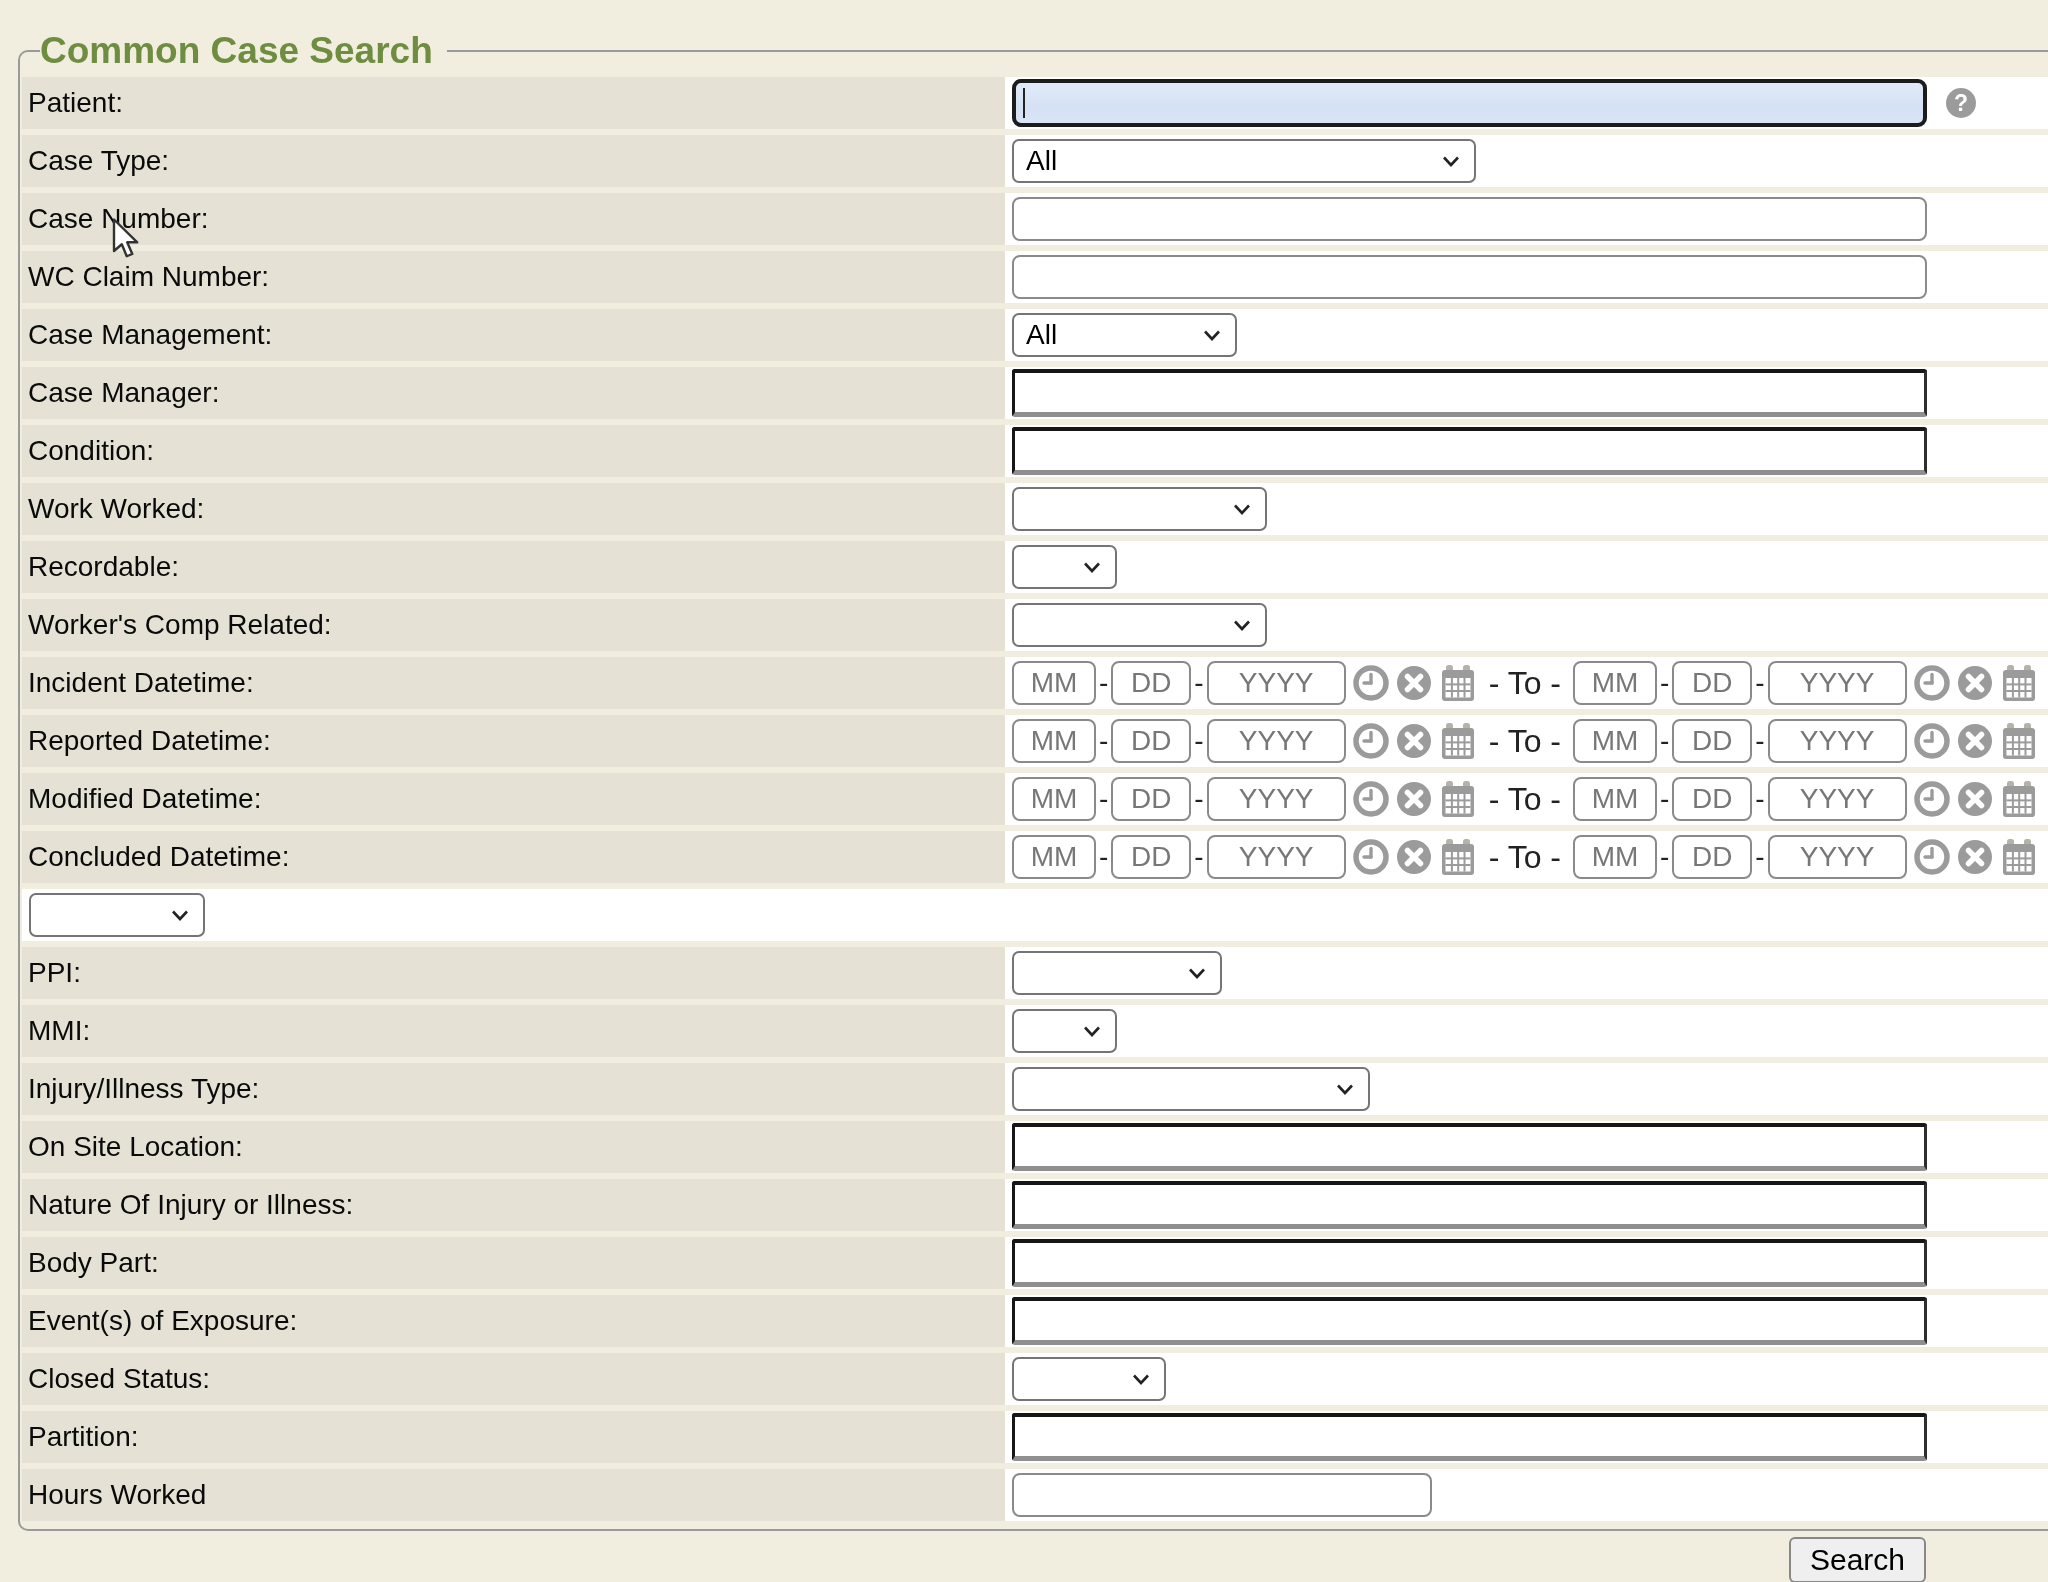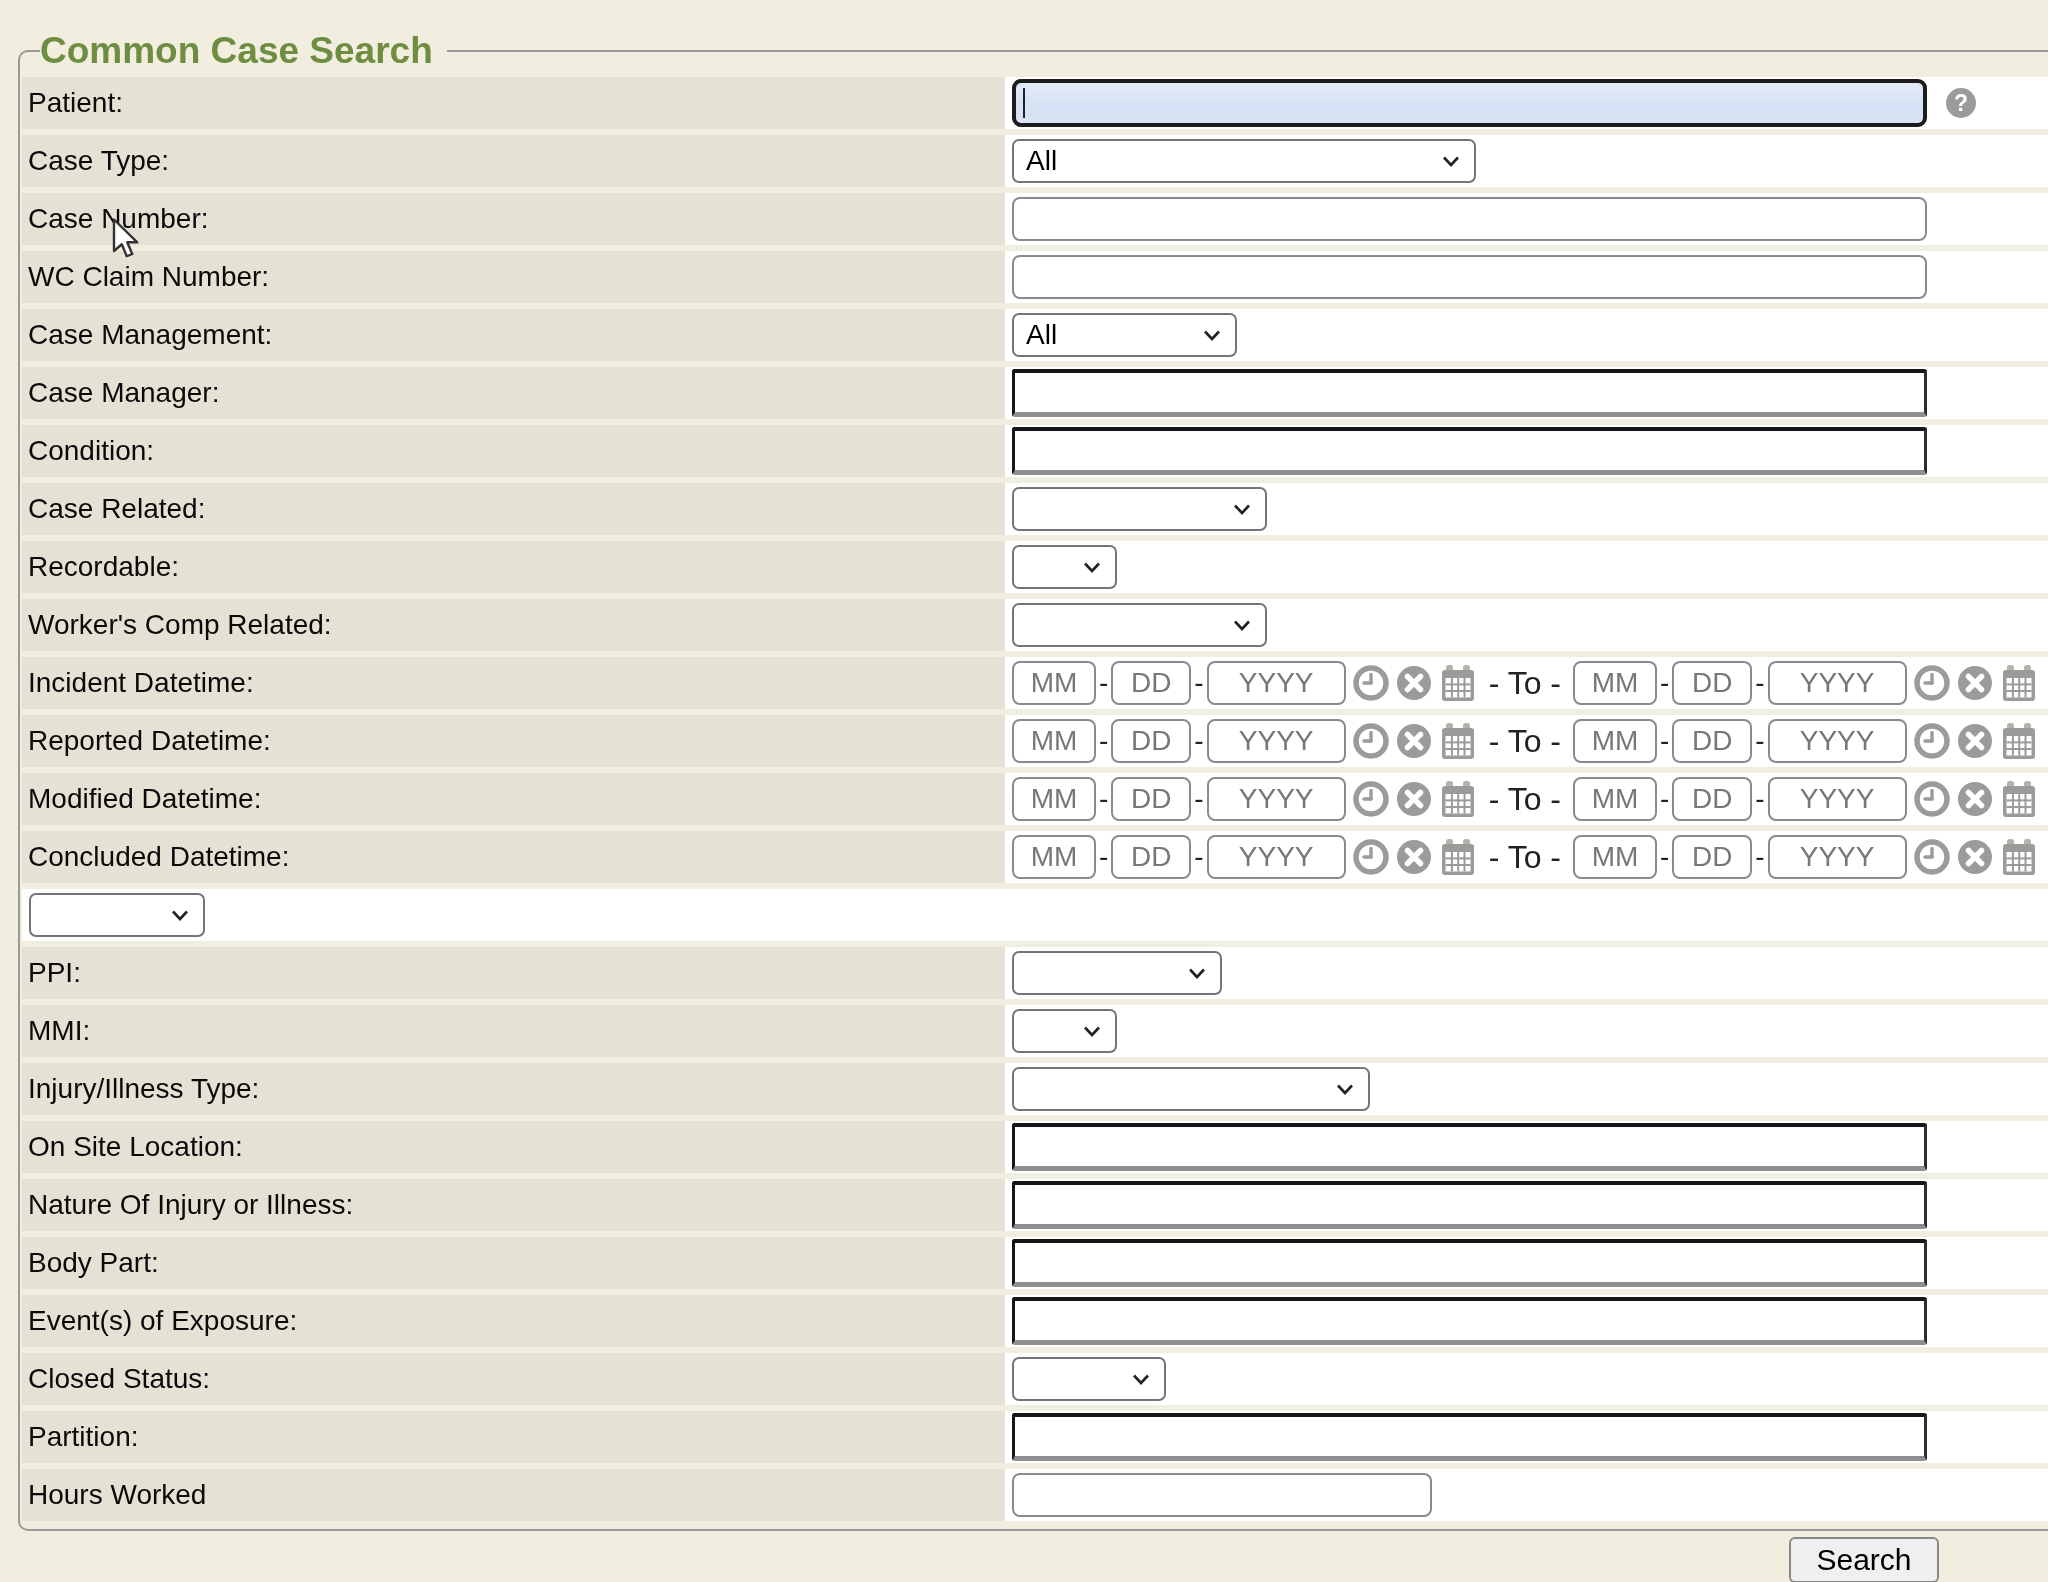--- a/index.html
+++ b/index.html
@@ -42,21 +42,21 @@
   input.dinp{height:44px;border:2px solid #8a8a8a;border-radius:8px;background:#fff;
     text-align:center;font-size:28px;padding:0;color:#555;font-family:inherit;}
   input.dinp::placeholder{color:#777;opacity:1;}
   .mm{width:84px}.dd{width:80px}.yy{width:139px}
   .dash{font-size:28px;color:#222;margin:0 3px;}
   .dgroup{display:flex;align-items:center;}
   .dico{margin-left:7px;display:flex;align-items:center;cursor:pointer;}
   .tosep{font-size:32px;color:#222;margin:0 12px;white-space:pre;}
 
   .footer{margin-top:6px;}
-  button.search{margin-left:1789px;width:150px;height:46px;background:#efefef;
+  button.search{margin-left:1789px;width:137px;height:46px;background:#efefef;
     border:2px solid #888;border-radius:6px;font-size:30px;color:#000;
     font-family:inherit;}
 
   .cursor{position:absolute;left:111px;top:218px;pointer-events:none;}
   .symdefs{position:absolute;width:0;height:0;overflow:hidden;}
 </style>
 </head>
 <body>
 
 <svg class="symdefs" xmlns="http://www.w3.org/2000/svg">
@@ -145,21 +145,21 @@
   </div>
 
   <div class="row">
     <div class="lab">Condition:</div>
     <div class="ctl">
       <input class="dark" type="text" style="">
     </div>
   </div>
 
   <div class="row">
-    <div class="lab">Case Related:</div>
+    <div class="lab">Work Worked:</div>
     <div class="ctl">
       <div class="sel w255">
         <span></span>
         <svg class="chev" width="24" height="24">
             <use href="#i-chev"></use>
           </svg>
       </div>
     </div>
   </div>
 

